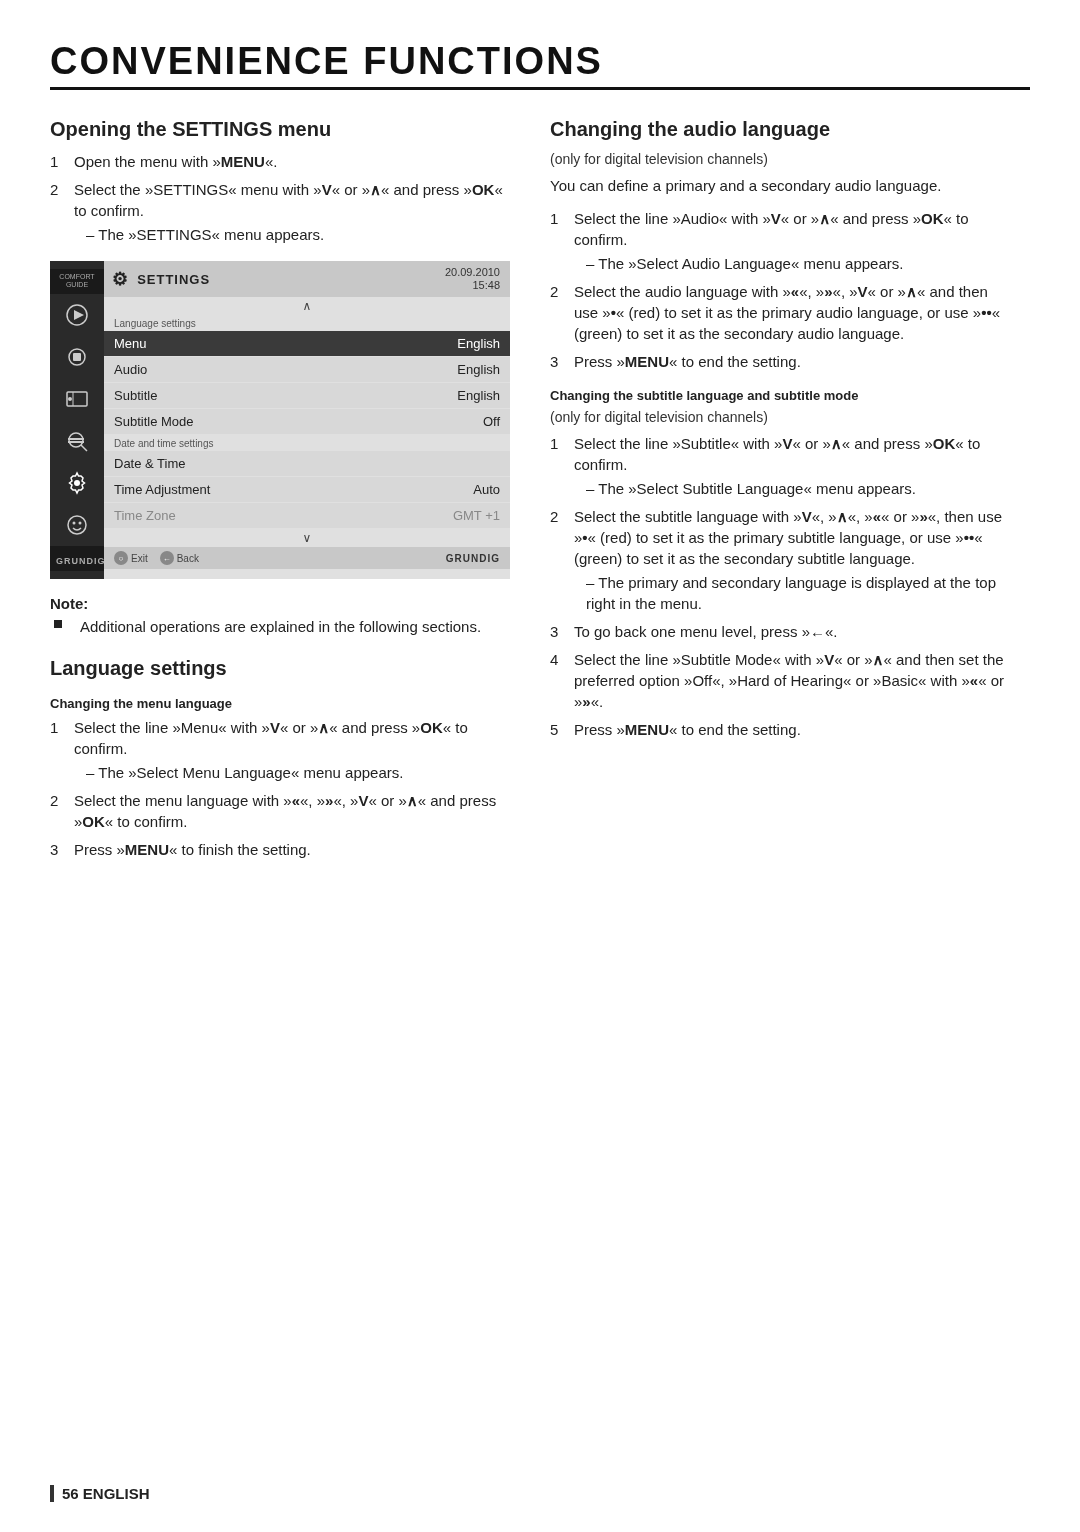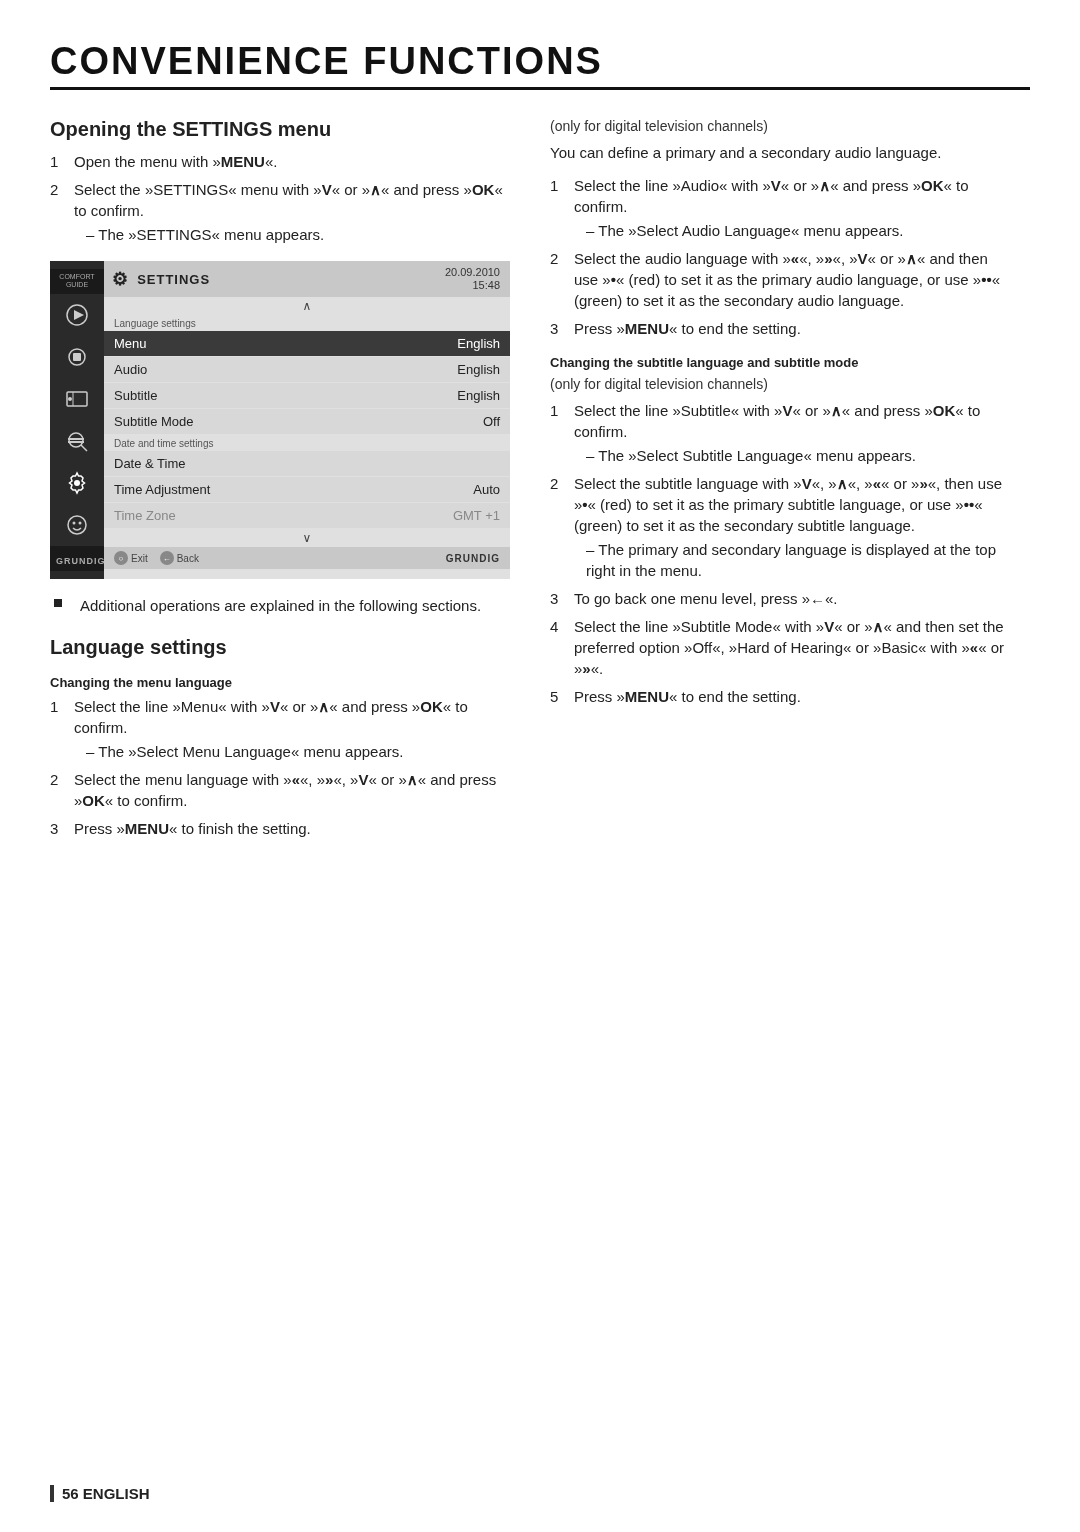--- a/index.html
+++ b/index.html
@@ -441,20 +441,21 @@
               <span class="btn-circle">←</span>
               <span>Back</span>
             </div>
           </div>
           <div class="grundig-logo">GRUNDIG</div>
         </div>
       </div>
     </div>
 
     <div class="note-block">
+      <div class="note-title">Note:</div>
       <div class="note-item">
         <span class="note-square"></span>
         <span>Additional operations are explained in the following sections.</span>
       </div>
     </div>
 
     <div class="lang-section">
       <div class="section-title">Language settings</div>
 
       <div class="subsection-title">Changing the menu language</div>
@@ -479,20 +480,21 @@
             Press »<b>MENU</b>« to finish the setting.
           </span>
         </li>
       </ol>
     </div>
 
   </div>
 
   <div class="col-right">
 
+    <div class="section-title">Changing the audio language</div>
     <div class="small-note">(only for digital television channels)</div>
     <p style="margin-bottom:10px; line-height:1.5;">You can define a primary and a secondary audio language.</p>
 
     <ol class="steps">
       <li>
         <span class="step-num">1</span>
         <span class="step-content">
           Select the line »Audio« with »<b>V</b>« or »<b>∧</b>« and press »<b>OK</b>« to confirm.
           <span class="sub-dash">– The »Select Audio Language« menu appears.</span>
         </span>

